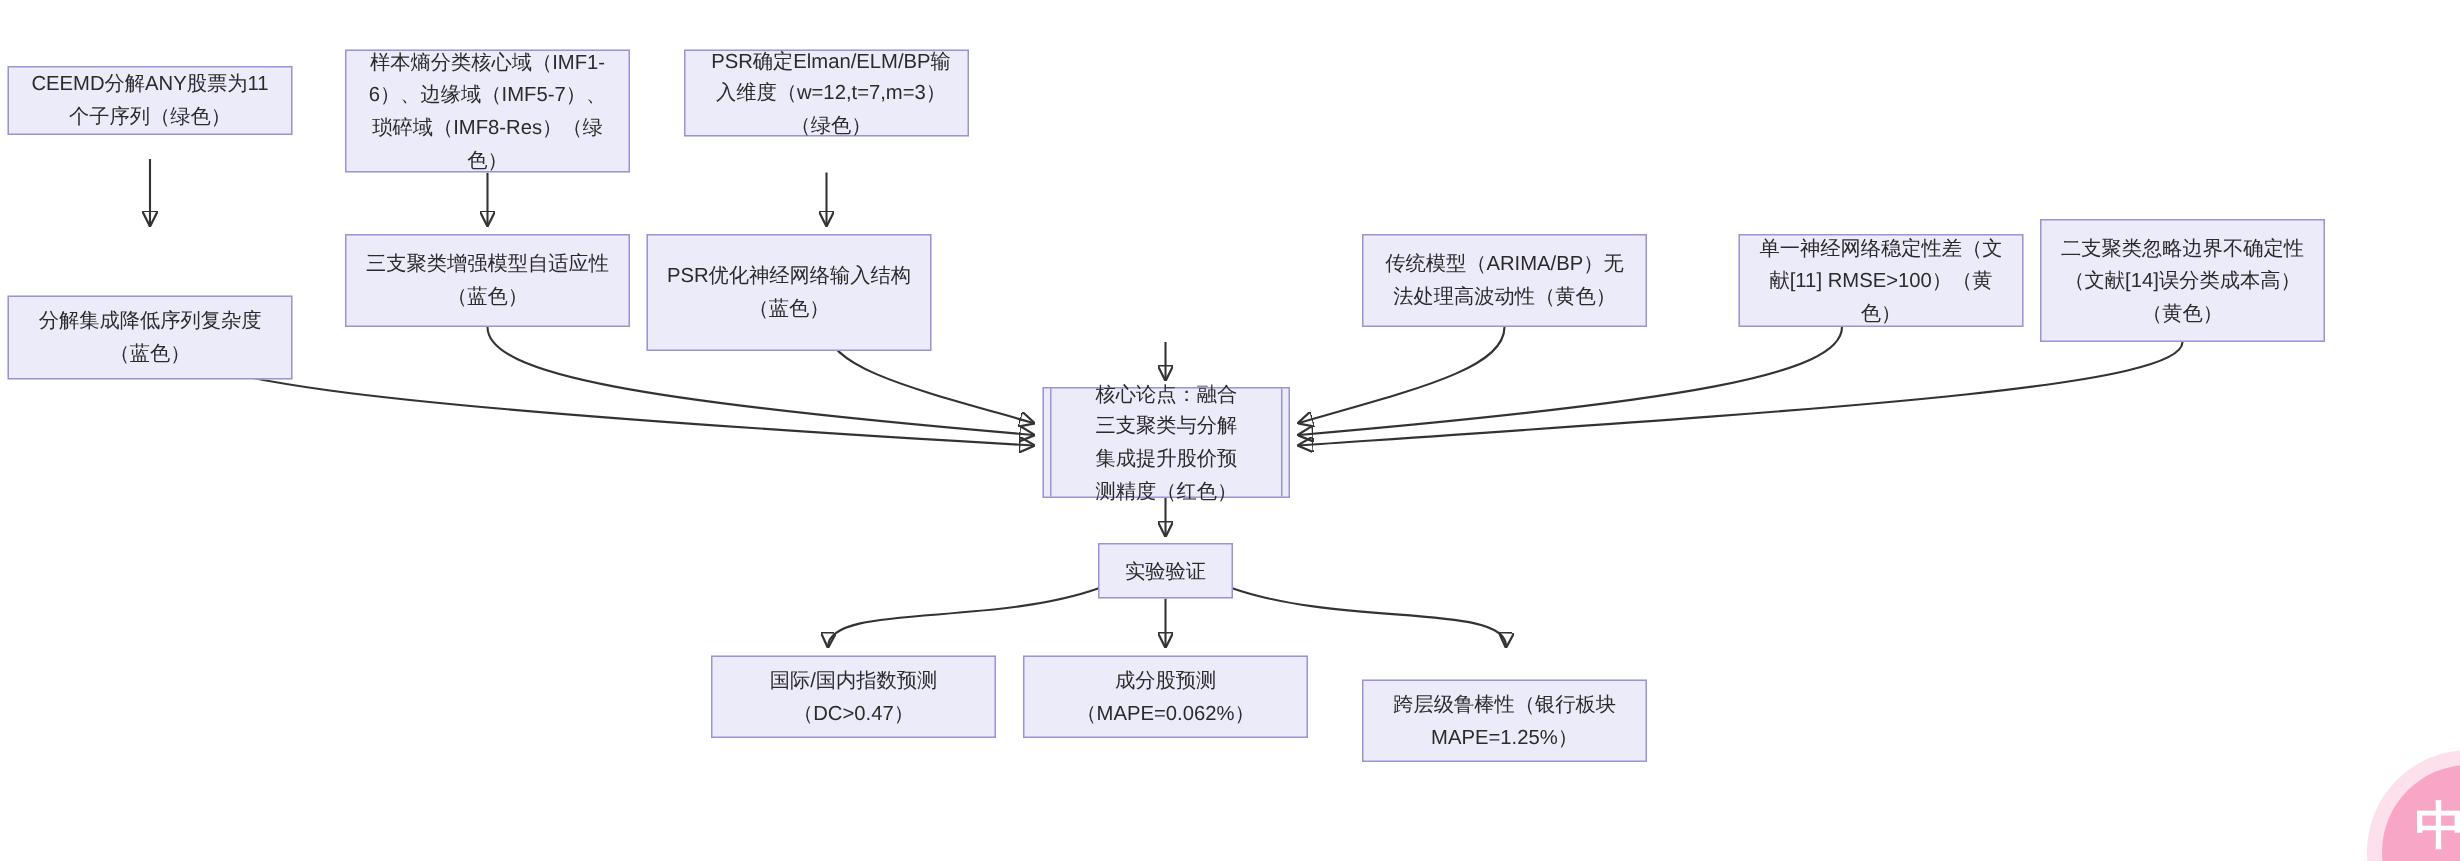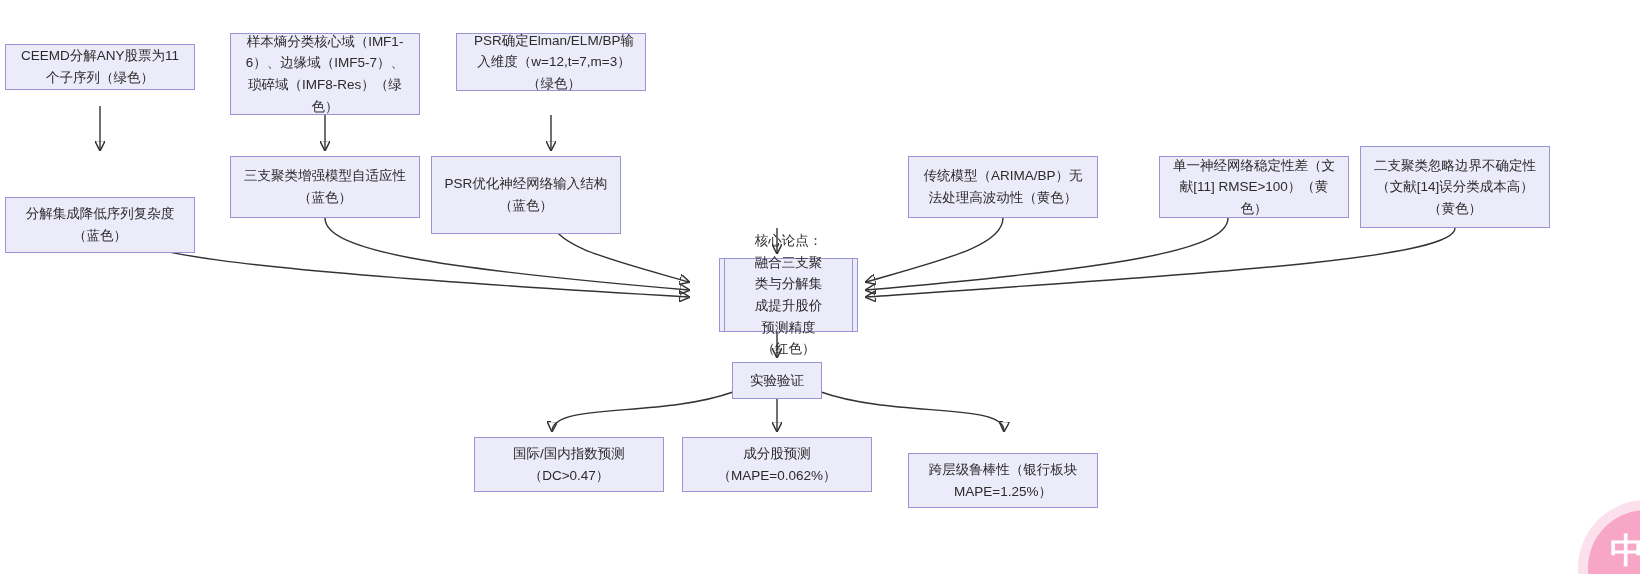--- a/index.html
+++ b/index.html
@@ -93,21 +93,21 @@
   <div class="node" style="left:908px;top:156px;width:190px;height:62px;">
     <span>传统模型（ARIMA/BP）无法处理高波动性（黄色）</span>
   </div>
   <div class="node" style="left:1159px;top:156px;width:190px;height:62px;">
     <span>单一神经网络稳定性差（文献[11] RMSE&gt;100）（黄色）</span>
   </div>
   <div class="node" style="left:1360px;top:146px;width:190px;height:82px;">
     <span>二支聚类忽略边界不确定性（文献[14]误分类成本高）（黄色）</span>
   </div>
 
-  <div class="node subroutine" style="left:695px;top:258px;width:139px;height:74px;padding:6px 30px;margin-left:24px;">
+  <div class="node subroutine" style="left:695px;top:258px;width:165px;height:74px;padding:6px 30px;">
     <span>核心论点：融合三支聚类与分解集成提升股价预测精度（红色）</span>
   </div>
 
   <div class="node" style="left:732px;top:362px;width:90px;height:37px;justify-content:center;">
     <span>实验验证</span>
   </div>
 
   <div class="node" style="left:456px;top:437px;width:190px;height:55px;margin-left:18px;">
     <span>国际/国内指数预测（DC&gt;0.47）</span>
   </div>

